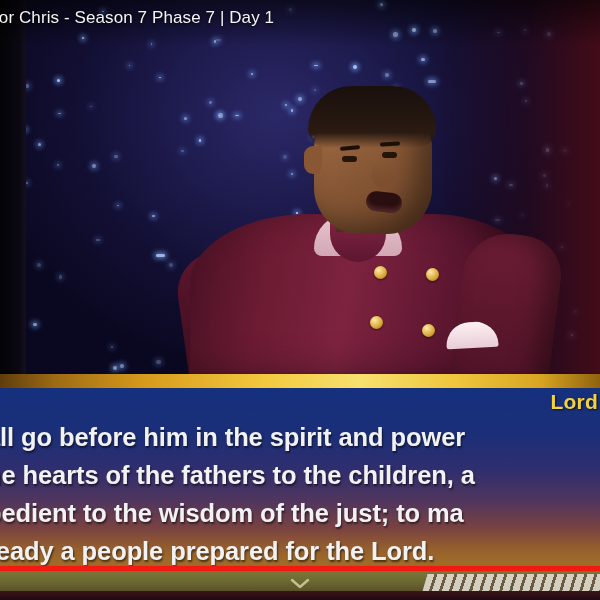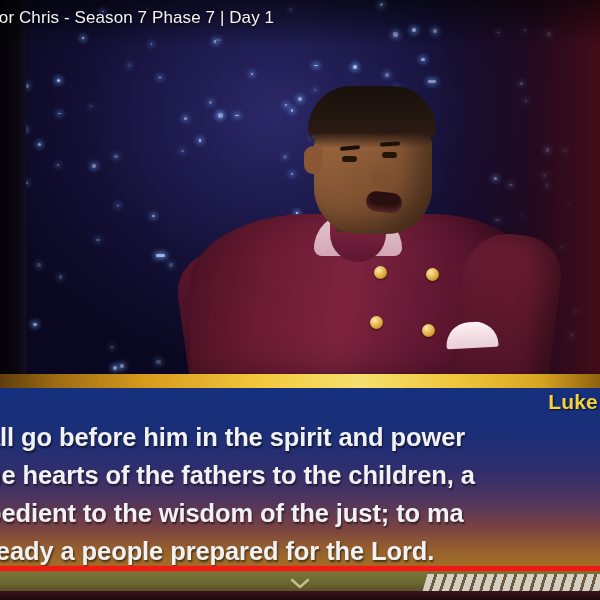--- a/index.html
+++ b/index.html
@@ -261,21 +261,21 @@
     </div>
 
     <div class="floor"></div>
     <div class="piano"></div>
     <div class="floor-dark"></div>
   </div>
 
   <div class="lower-third">
     <div class="gold-bar"></div>
     <div class="lt-bg haze"></div>
-    <div class="ref">Luke</div>
+    <div class="ref">Lord</div>
     <div class="verse">
       <div class="vline">all go before him in the spirit and power</div>
       <div class="vline">he hearts of the fathers to the children, a</div>
       <div class="vline">bedient to the wisdom of the just; to ma</div>
       <div class="vline">ready a people prepared for the Lord.</div>
     </div>
   </div>
 
   <div class="progress-track">
     <div class="progress-fill" id="progress-fill" style="width: 100%; background: rgb(240, 26, 18);"></div>

